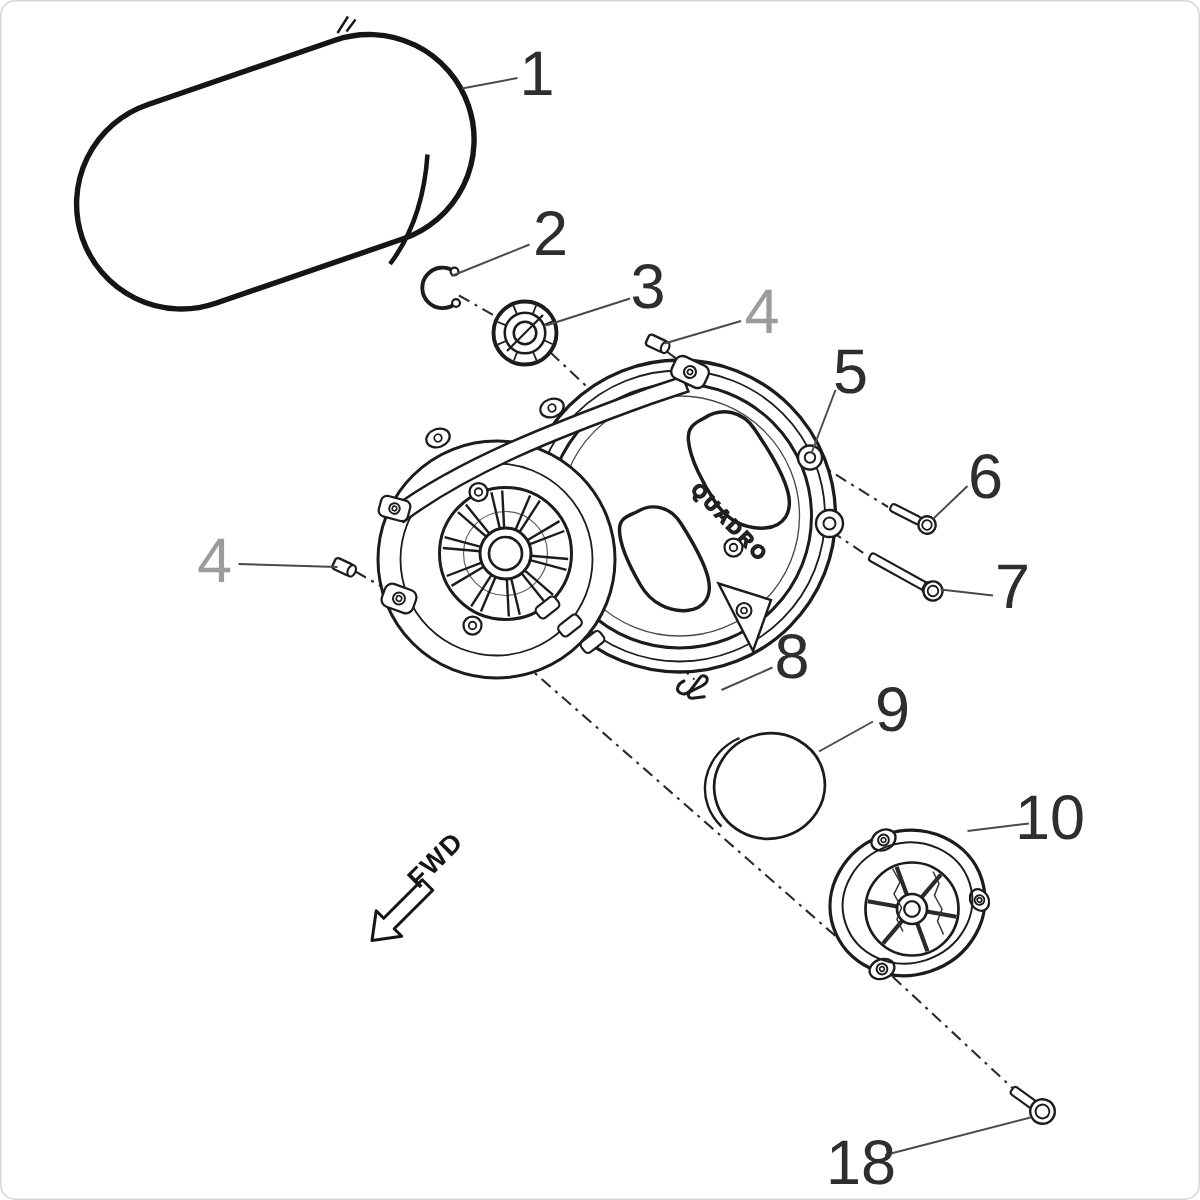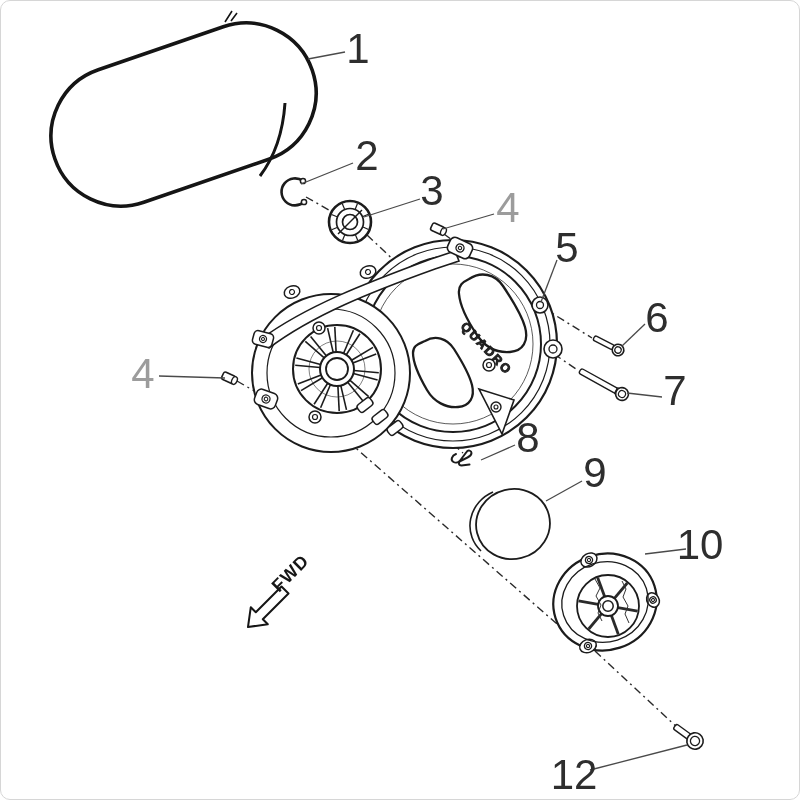--- a/index.html
+++ b/index.html
@@ -270,15 +270,15 @@
 <div class="callout" style="left:366px;top:155px">2</div>
 <div class="callout" style="left:431px;top:190px">3</div>
 <div class="callout muted" style="left:507px;top:207px">4</div>
 <div class="callout" style="left:566px;top:247px">5</div>
 <div class="callout" style="left:656px;top:317px">6</div>
 <div class="callout" style="left:674px;top:390px">7</div>
 <div class="callout muted" style="left:142px;top:373px">4</div>
 <div class="callout" style="left:527px;top:437px">8</div>
 <div class="callout" style="left:594px;top:472px">9</div>
 <div class="callout" style="left:699px;top:544px">10</div>
-<div class="callout" style="left:573px;top:774px">12</div>
+<div class="callout" style="left:573px;top:774px">18</div>
 
 </div>
 
 </body></html>

